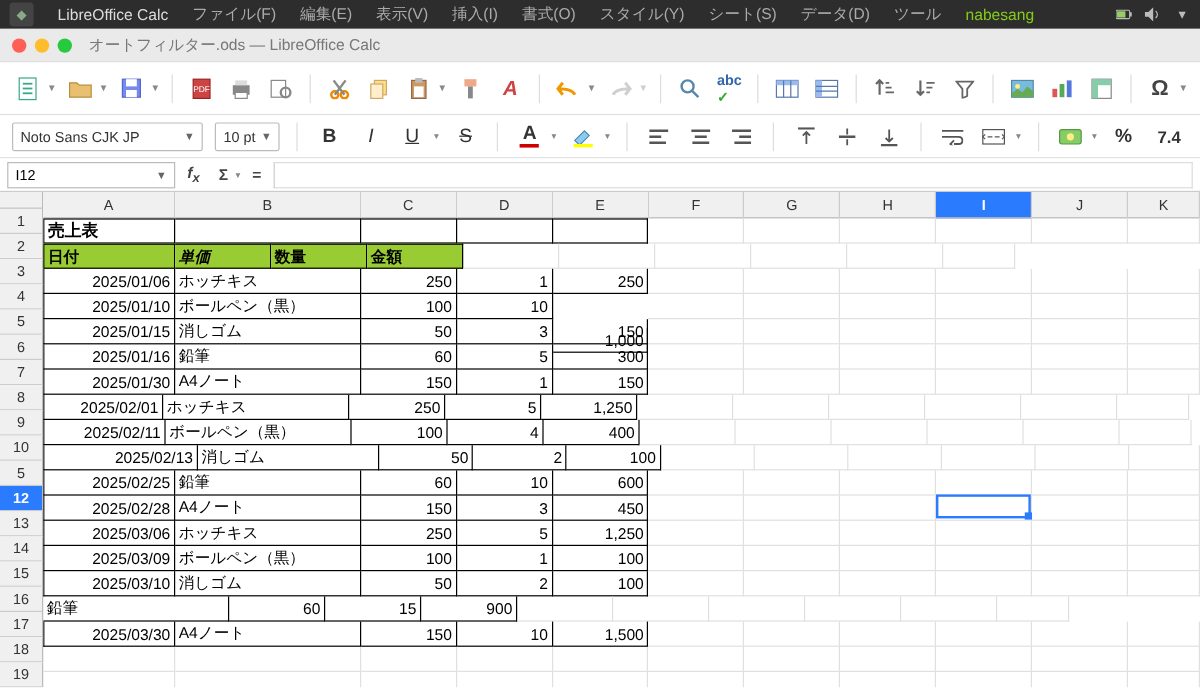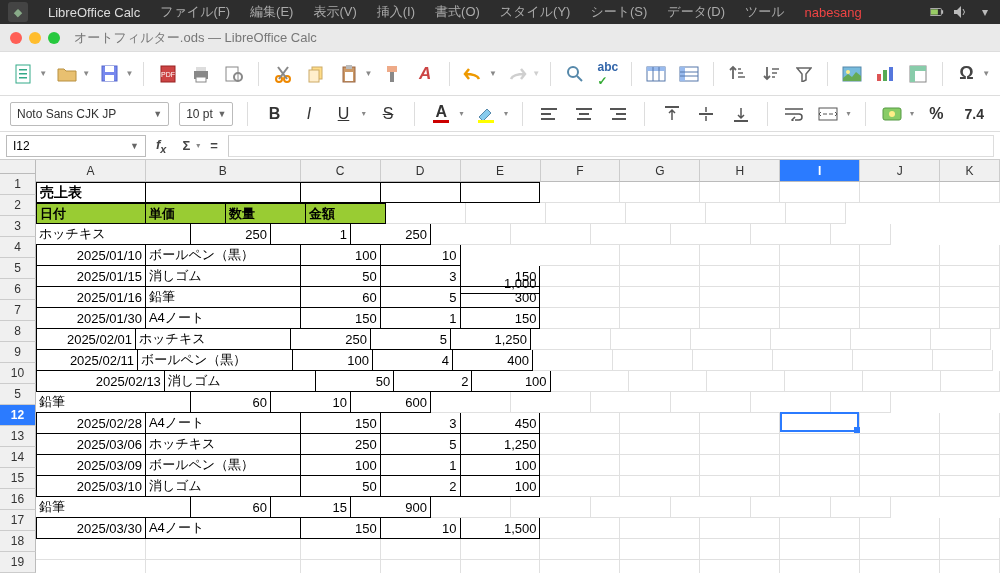--- a/index.html
+++ b/index.html
@@ -73,21 +73,21 @@
   <span class="menu-item" style="color:#ddd">LibreOffice Calc</span>
   <span class="menu-item">ファイル(F)</span>
   <span class="menu-item">編集(E)</span>
   <span class="menu-item">表示(V)</span>
   <span class="menu-item">挿入(I)</span>
   <span class="menu-item">書式(O)</span>
   <span class="menu-item">スタイル(Y)</span>
   <span class="menu-item">シート(S)</span>
   <span class="menu-item">データ(D)</span>
   <span class="menu-item">ツール</span>
-  <span class="menu-item" style="color:#ef4444">nabesang</span>
+  <span class="menu-item" style="color:#84cc16">nabesang</span>
   <div class="spacer"></div>
   <div class="tray">
     <span class="tray-icon">
         <svg width="16" height="10" viewBox="0 0 16 10">
           <rect x="0" y="1" width="13" height="8" rx="1" fill="none" stroke="#bbb"></rect>
           <rect x="13" y="3" width="2" height="4" fill="#bbb"></rect>
           <rect x="1" y="2" width="8" height="6" fill="#9c6"></rect>
         </svg>
       </span>
     <span class="tray-icon">
@@ -436,31 +436,32 @@
           <div class="cell brd top" style="width: 80px; border-right: 1px solid rgb(0, 0, 0);"></div>
           <div class="cell" style="width: 80px;"></div>
           <div class="cell" style="width: 80px;"></div>
           <div class="cell" style="width: 80px;"></div>
           <div class="cell" style="width: 80px;"></div>
           <div class="cell" style="width: 80px;"></div>
           <div class="cell" style="width: 60px;"></div>
         </div>
         <div class="row">
           <div class="cell hdr brdL" style="width: 110px;">日付</div>
-          <div class="cell hdr" style="width: 80px;">単価</div>
+          <div class="cell hdr" style="width: 80px; font-style: italic;">単価</div>
           <div class="cell hdr" style="width: 80px;">数量</div>
           <div class="cell hdr" style="width: 80px;">金額</div>
           <div class="cell" style="width: 80px;"></div>
           <div class="cell" style="width: 80px;"></div>
           <div class="cell" style="width: 80px;"></div>
           <div class="cell" style="width: 80px;"></div>
           <div class="cell" style="width: 80px;"></div>
           <div class="cell" style="width: 60px;"></div>
         </div>
         <div class="row">
+          <div class="cell brd r brdL" style="width: 110px;">2025/01/06</div>
           <div class="cell brd" style="width: 155px;">ホッチキス</div>
           <div class="cell brd r" style="width: 80px;">250</div>
           <div class="cell brd r" style="width: 80px;">1</div>
           <div class="cell brd r" style="width: 80px;">250</div>
           <div class="cell" style="width: 80px;"></div>
           <div class="cell" style="width: 80px;"></div>
           <div class="cell" style="width: 80px;"></div>
           <div class="cell" style="width: 80px;"></div>
           <div class="cell" style="width: 80px;"></div>
           <div class="cell" style="width: 60px;"></div>
@@ -550,20 +551,21 @@
           <div class="cell brd r" style="width: 80px;">2</div>
           <div class="cell brd r" style="width: 80px;">100</div>
           <div class="cell" style="width: 80px;"></div>
           <div class="cell" style="width: 80px;"></div>
           <div class="cell" style="width: 80px;"></div>
           <div class="cell" style="width: 80px;"></div>
           <div class="cell" style="width: 80px;"></div>
           <div class="cell" style="width: 60px;"></div>
         </div>
         <div class="row">
+          <div class="cell brd r brdL" style="width: 110px;">2025/02/25</div>
           <div class="cell brd" style="width: 155px;">鉛筆</div>
           <div class="cell brd r" style="width: 80px;">60</div>
           <div class="cell brd r" style="width: 80px;">10</div>
           <div class="cell brd r" style="width: 80px;">600</div>
           <div class="cell" style="width: 80px;"></div>
           <div class="cell" style="width: 80px;"></div>
           <div class="cell" style="width: 80px;"></div>
           <div class="cell" style="width: 80px;"></div>
           <div class="cell" style="width: 80px;"></div>
           <div class="cell" style="width: 60px;"></div>

